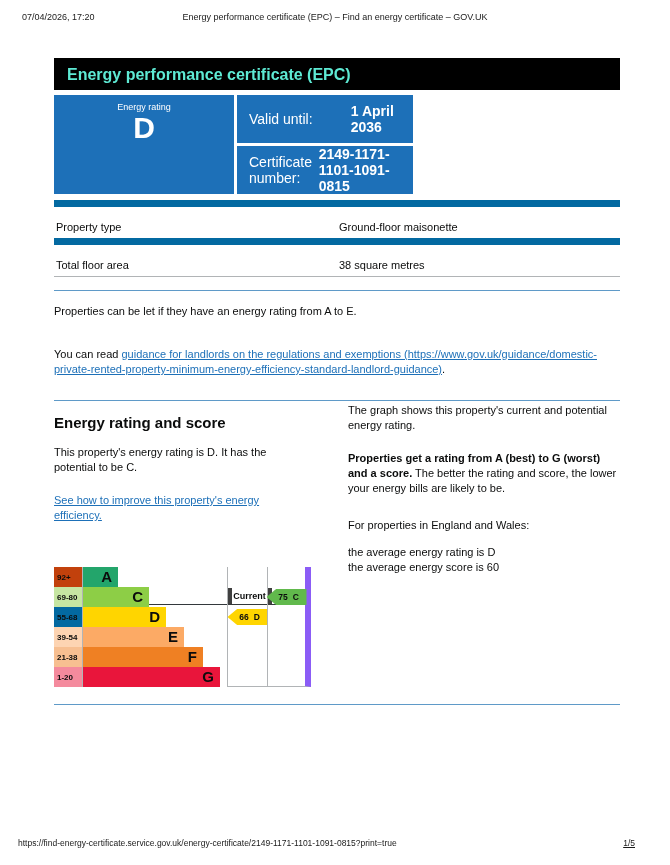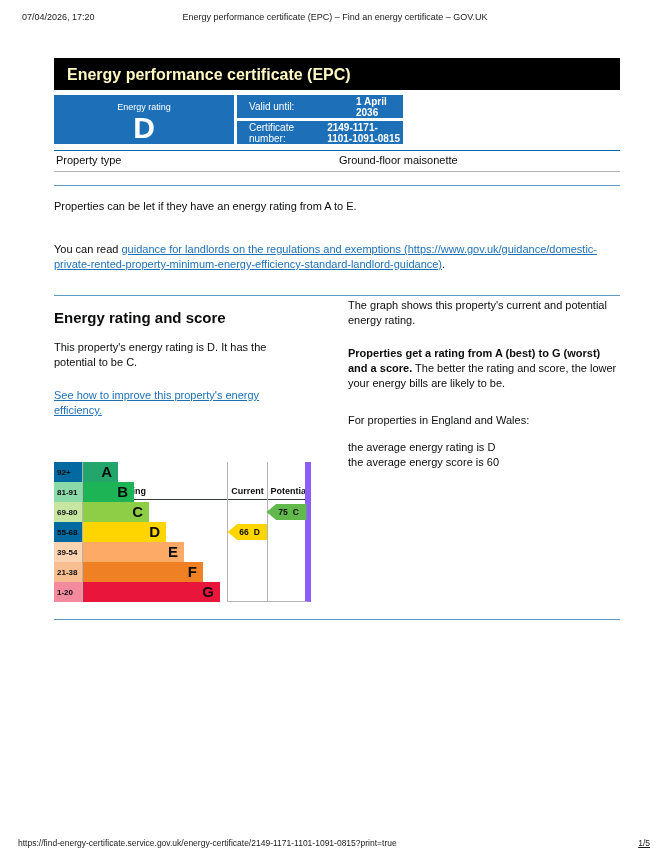--- a/index.html
+++ b/index.html
@@ -4,41 +4,41 @@
 <style>
   * { margin: 0; padding: 0; box-sizing: border-box; }
   html, body { width: 670px; height: 865px; background: #ffffff; font-family: "Liberation Sans", sans-serif; color: #0b0c0c; position: relative; overflow: hidden; }
 
   
   .print-header { position: absolute; top: 12px; left: 0; width: 670px; font-size: 9px; color: #1a1a1a; }
   .print-header .dt { position: absolute; left: 22px; top: 0; }
   .print-header .ttl { width: 100%; text-align: center; }
   .print-footer { position: absolute; top: 838px; left: 0; width: 670px; font-size: 8.5px; color: #1a1a1a; }
   .print-footer .url { position: absolute; left: 18px; top: 0; }
-  .print-footer .pg { position: absolute; right: 20px; top: 0; text-decoration: underline; }
+  .print-footer .pg { position: absolute; right: 35px; top: 0; text-decoration: underline; }
 
   .content { position: absolute; top: 58px; left: 54px; width: 566px; }
 
-  .banner { background: #000000; color: #fef9c3; font-size: 16px; font-weight: bold; padding: 8px 12px 8px 13px; height: 32px; }
+  .banner { background: #000000; color: #5eead4; font-size: 16px; font-weight: bold; padding: 8px 12px 8px 13px; height: 32px; }
 
   
   .summary { margin-top: 5px; display: grid; grid-template-columns: 180px 75px 1fr; gap: 3px; }
   .summary .cell { background: #1d70b8; color: #ffffff; }
   .addr { padding: 9px 10px; font-size: 9.5px; line-height: 13px; }
   .rating-cell { text-align: center; padding-top: 7px; }
   .rating-cell .lbl { font-size: 9px; }
   .rating-cell .big { font-size: 30px; font-weight: bold; line-height: 32px; }
   .right-rows { display: grid; grid-template-rows: 1fr 1fr; gap: 3px; }
-  .kv { display: flex; align-items: center; padding-left: 12px; font-size: 10px; }
+  .kv { display: flex; align-items: center; padding-left: 12px; font-size: 14px; }
   .kv .k { width: 128px; }
   .kv .v { font-weight: bold; }
 
   
   .ptable { margin-top: 6px; width: 100%; border-collapse: collapse; font-size: 11px; }
-  .ptable td { border-top: 1px solid #0369a1; padding: 3px 0 5px 2px; height: 20px; }
+  .ptable td { border-top: 7px solid #0369a1; padding: 14px 0 5px 2px; height: 20px; }
   .ptable tr:last-child td { border-bottom: 1px solid #b1b4b6; }
   .ptable td.val { width: 283px; }
 
   .divider { border: none; border-top: 1px solid #5f9ac8; margin: 0; }
   .div1 { margin-top: 13px; }
   .div2 { margin-top: 23px; }
   .div3 { margin-top: 17px; }
 
   h2.sec { font-size: 15px; font-weight: bold; margin-top: 13px; }
   .body-text { font-size: 11px; line-height: 15px; }
@@ -58,21 +58,21 @@
   .col-right .rp4 { margin-top: 12px; }
   .bld { font-weight: bold; }
 
   
   .epc-chart { margin-top: 26px; width: 257px; }
   .epc-header-row, .epc-row { display: grid; grid-template-columns: 28px 145px 40px 44px; }
   .epc-header-row { height: 18px; }
   .epc-h { font-size: 9px; font-weight: bold; border-bottom: 1px solid #33383b; line-height: 16px; margin-top: 39px; }
   .epc-h0 { padding-left: 3px; }
   .epc-h1 { padding-left: 5px; border-left: 1px solid #b1b4b6; }
-  .epc-h2, .epc-h3 { text-align: center; border-left: 1px solid #404040; }
+  .epc-h2, .epc-h3 { text-align: center; border-left: 5px solid #404040; }
   .epc-row { height: 20px; }
   .epc-score { font-size: 8px; font-weight: bold; padding-left: 3px; display: flex; align-items: center; }
   .epc-barcell { border-left: 1px solid #b1b4b6; position: relative; }
   .epc-bar { height: 20px; display: flex; align-items: center; justify-content: flex-end; }
   .epc-letter { font-size: 15px; font-weight: bold; line-height: 20px; padding-right: 6px; }
   .epc-cell { border-left: 1px solid #b1b4b6; position: relative; display: flex; align-items: center; justify-content: center; }
   .epc-cell.epc-last-col { border-right: 6px solid #8b5cf6; }
   .epc-cell.epc-bottom { border-bottom: 1px solid #b1b4b6; }
   .epc-tag { height: 16px; display: flex; align-items: center; justify-content: center; gap: 5px; padding: 0 7px 0 11px; clip-path: polygon(0 50%, 24% 0, 100% 0, 100% 100%, 24% 100%); font-size: 8.5px; font-weight: bold; color: #0b0c0c; min-width: 40px; }
 
@@ -106,20 +106,24 @@
       </div>
     </div>
   </div>
 
   <table class="ptable">
     <tbody>
         <tr>
       <td>Property type</td>
       <td class="val">Ground-floor maisonette</td>
     </tr>
+    <tr>
+      <td>Total floor area</td>
+      <td class="val">38 square metres</td>
+    </tr>
   </tbody>
     </table>
 
   <hr class="divider div1">
 
   <p class="body-text p1">Properties can be let if they have an energy rating from A to E.</p>
   <p class="body-text p2">
     <span>You can read </span><a class="lnk">guidance for landlords on the regulations and exemptions (https://www.gov.uk/guidance/domestic-private-rented-property-minimum-energy-efficiency-standard-landlord-guidance)</a><span>.</span>
   </p>
 
@@ -132,34 +136,24 @@
       <a class="lnk body-text see-link">See how to improve this property's energy efficiency.</a>
 
       <div class="epc-chart" id="epc-chart">
           <div class="epc-header-row">
             <div class="epc-h epc-h0">Score</div>
             <div class="epc-h epc-h1">Energy rating</div>
             <div class="epc-h epc-h2">Current</div>
             <div class="epc-h epc-h3">Potential</div>
           </div>
           <div class="epc-row">
-            <div class="epc-score" style="background: #0369a1;">92+</div>
+            <div class="epc-score" style="background: #c2410c;">92+</div>
             <div class="epc-barcell">
               <div class="epc-bar" style="background: rgb(35, 165, 107); width: 35px;">
                 <span class="epc-letter">A</span>
-              </div>
-            </div>
-            <div class="epc-cell"></div>
-            <div class="epc-cell epc-last-col"></div>
-          </div>
-          <div class="epc-row">
-            <div class="epc-score" style="background: rgb(140, 217, 169);">81-91</div>
-            <div class="epc-barcell">
-              <div class="epc-bar" style="background: rgb(28, 180, 84); width: 51px;">
-                <span class="epc-letter">B</span>
               </div>
             </div>
             <div class="epc-cell"></div>
             <div class="epc-cell epc-last-col"></div>
           </div>
           <div class="epc-row">
             <div class="epc-score" style="background: rgb(198, 230, 162);">69-80</div>
             <div class="epc-barcell">
               <div class="epc-bar" style="background: rgb(141, 206, 70); width: 66px;">
                 <span class="epc-letter">C</span>

